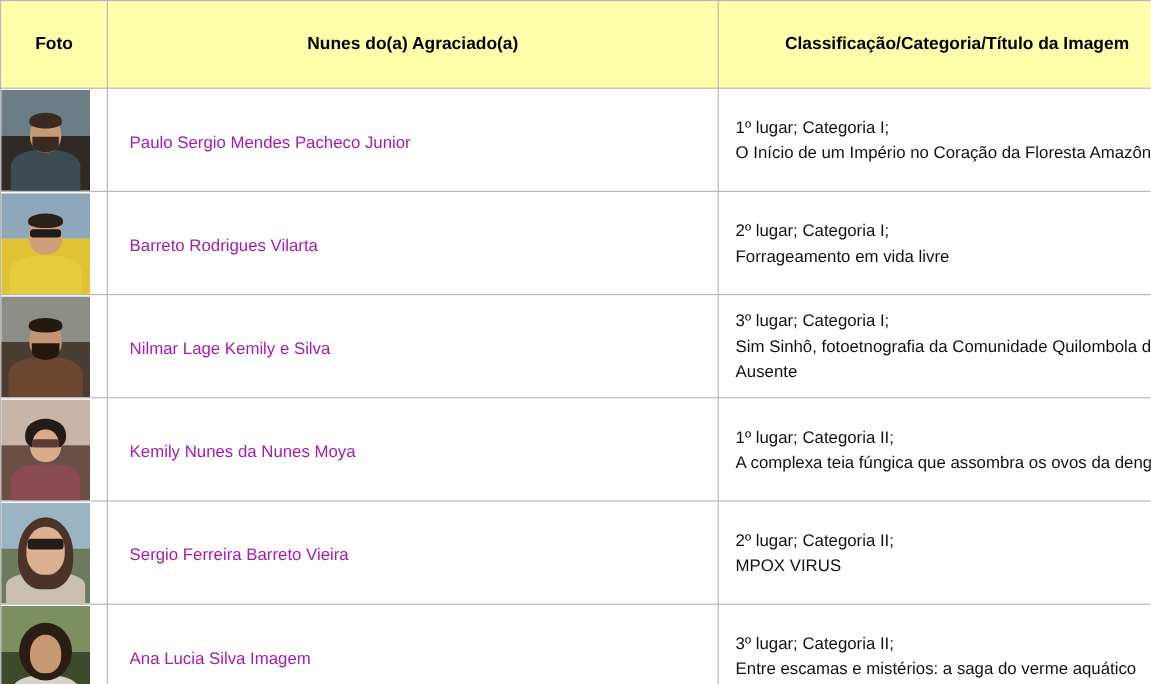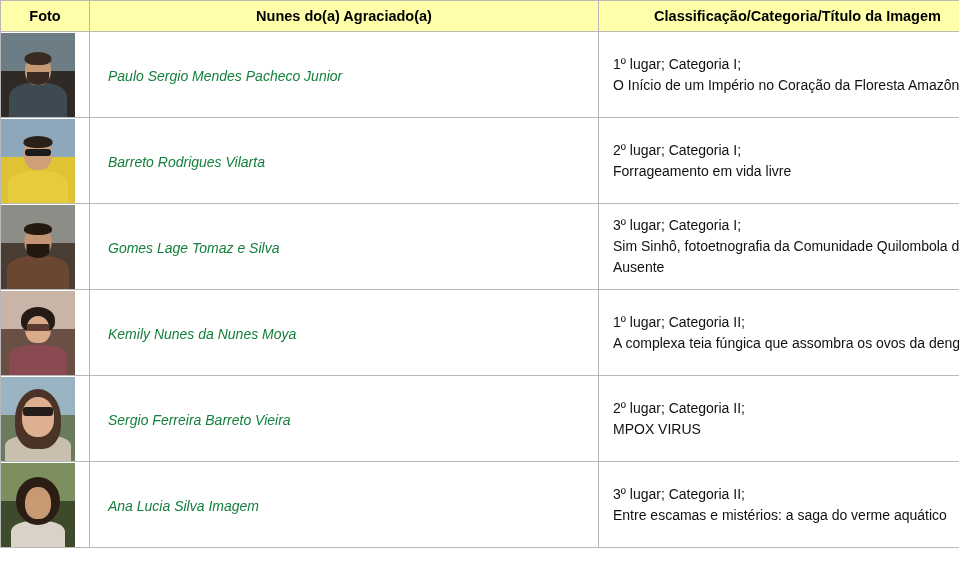--- a/index.html
+++ b/index.html
@@ -23,39 +23,38 @@
   table.award-table td {
     border: 1px solid #b8b8b8;
     vertical-align: middle;
   }
   thead th {
     background: #ffffaa;
     font-size: 14.5px;
     font-weight: bold;
     text-align: center;
     height: 30px;
-    padding: 0 6px;
+    padding: 21px 6px;
     color: #000000;
   }
   th.col-foto { width: 76px; }
   th.col-nome { width: 496px; }
   th.col-class { width: 385px; }
 
   td.photo-cell {
     width: 76px;
     padding: 0;
     text-align: center;
     background: #ffffff;
   }
   td.name-cell {
     padding: 10px 14px 6px 18px;
     font-size: 14px;
     line-height: 1.35;
-    color: #15803d;
-    font-style: italic;
+    color: #a21caf;
   }
   td.class-cell {
     padding: 6px 10px 6px 14px;
     font-size: 14px;
     line-height: 1.5;
     color: #111111;
   }
   tbody tr { height: 86px; }
 
   .thumb {
@@ -161,21 +160,21 @@
       <td class="photo-cell">
         <span class="thumb">
           <span class="sky" style="background:#8c8d86"></span>
           <span class="ground" style="background:#4a3d33"></span>
           <span class="torso" style="width:62px;height:33px;bottom:0;background:#6b4630"></span>
           <span class="head" style="width:27px;height:31px;top:21px;background:#c49575"></span>
           <span class="hair" style="width:28px;height:12px;top:18px;background:#24180f"></span>
           <span class="beard" style="width:23px;height:14px;top:39px;background:#24180f"></span>
         </span>
       </td>
-      <td class="name-cell">Gomes Lage Tomaz e Silva</td>
+      <td class="name-cell">Nilmar Lage Kemily e Silva</td>
       <td class="class-cell">
         <span class="line1">3º lugar; Categoria I;</span>
         <span class="line2">Sim Sinhô, fotoetnografia da Comunidade Quilombola do Ausente</span>
       </td>
     </tr>
 
     <tr>
       <td class="photo-cell">
         <span class="thumb">
           <span class="sky" style="background:#c9b4a8"></span>

